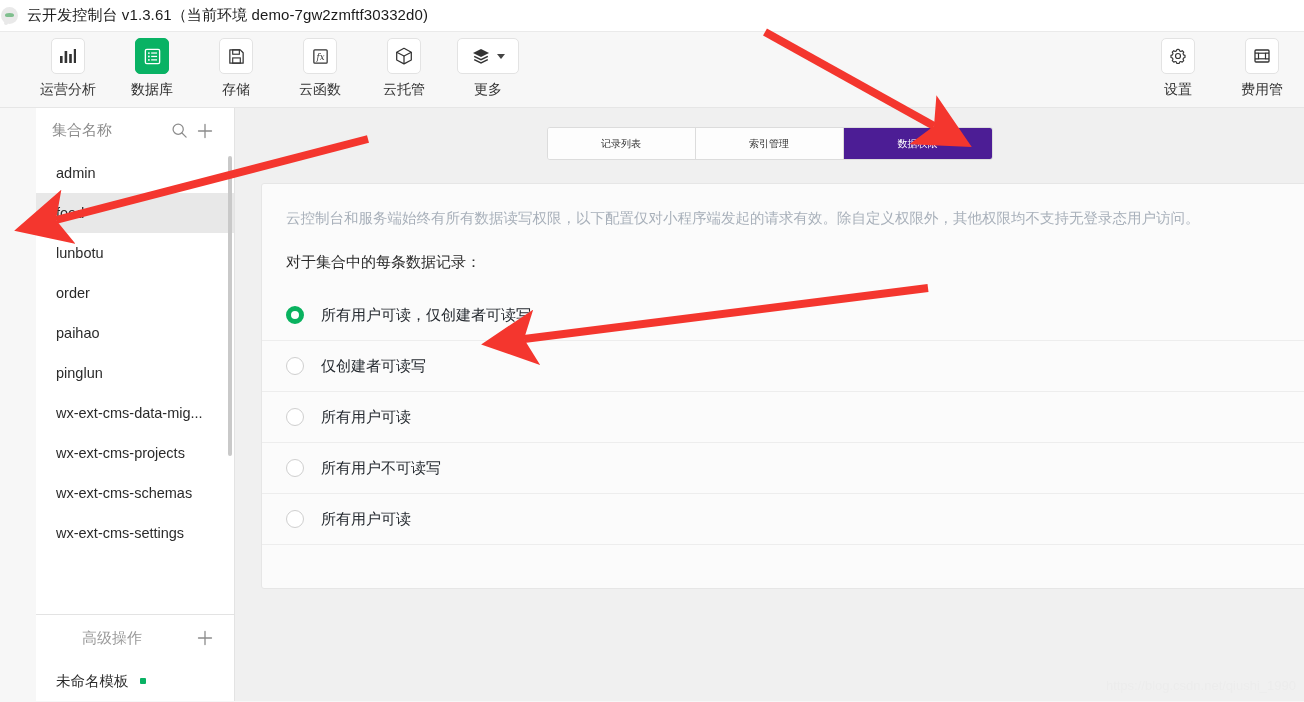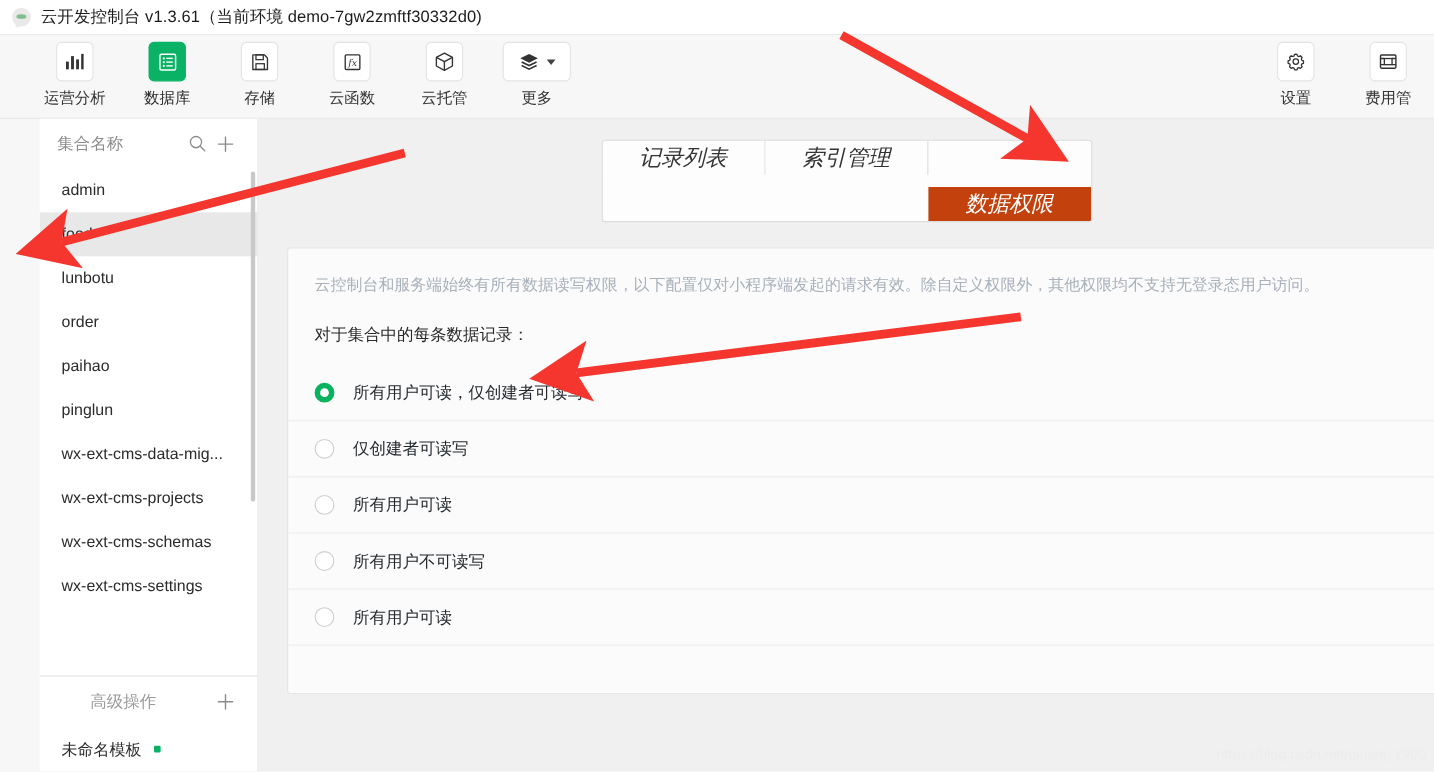--- a/index.html
+++ b/index.html
@@ -17,21 +17,21 @@
     overflow: hidden;
     background: #f7f7f7;
   }
 
   
   .titlebar {
     height: 32px;
     background: #ffffff;
     display: flex;
     align-items: center;
-    padding-left: 11px;
+    padding-left: 1px;
     border-bottom: 1px solid #eaeaea;
   }
   .app-logo {
     width: 17px; height: 17px;
     border-radius: 50%;
     background: #e9e9e9;
     position: relative;
     flex: 0 0 auto;
     margin-right: 9px;
   }
@@ -221,33 +221,31 @@
     border-radius: 3px;
     overflow: hidden;
     background: #fdfdfd;
   }
   .tab {
     width: 148px;
     height: 31px;
     display: flex;
     align-items: center;
     justify-content: center;
-    font-size: 20px;
+    font-size: 10px;
     color: #333;
     cursor: pointer;
     border-right: 1px solid #dcdcdc;
     background: #fdfdfd;
     user-select: none;
-    font-style: italic;
   }
   .tab:last-child { border-right: none; }
   .tab.active {
-    background: #c2410c;
+    background: #4c1d95;
     color: #ffffff;
-    margin-top: 42px;
   }
 
   .panel {
     margin: 23px 0 0 26px;
     width: 1282px;
     height: 406px;
     background: #fbfbfb;
     border: 1px solid #e6e6e6;
     border-radius: 3px;
     overflow: hidden;

